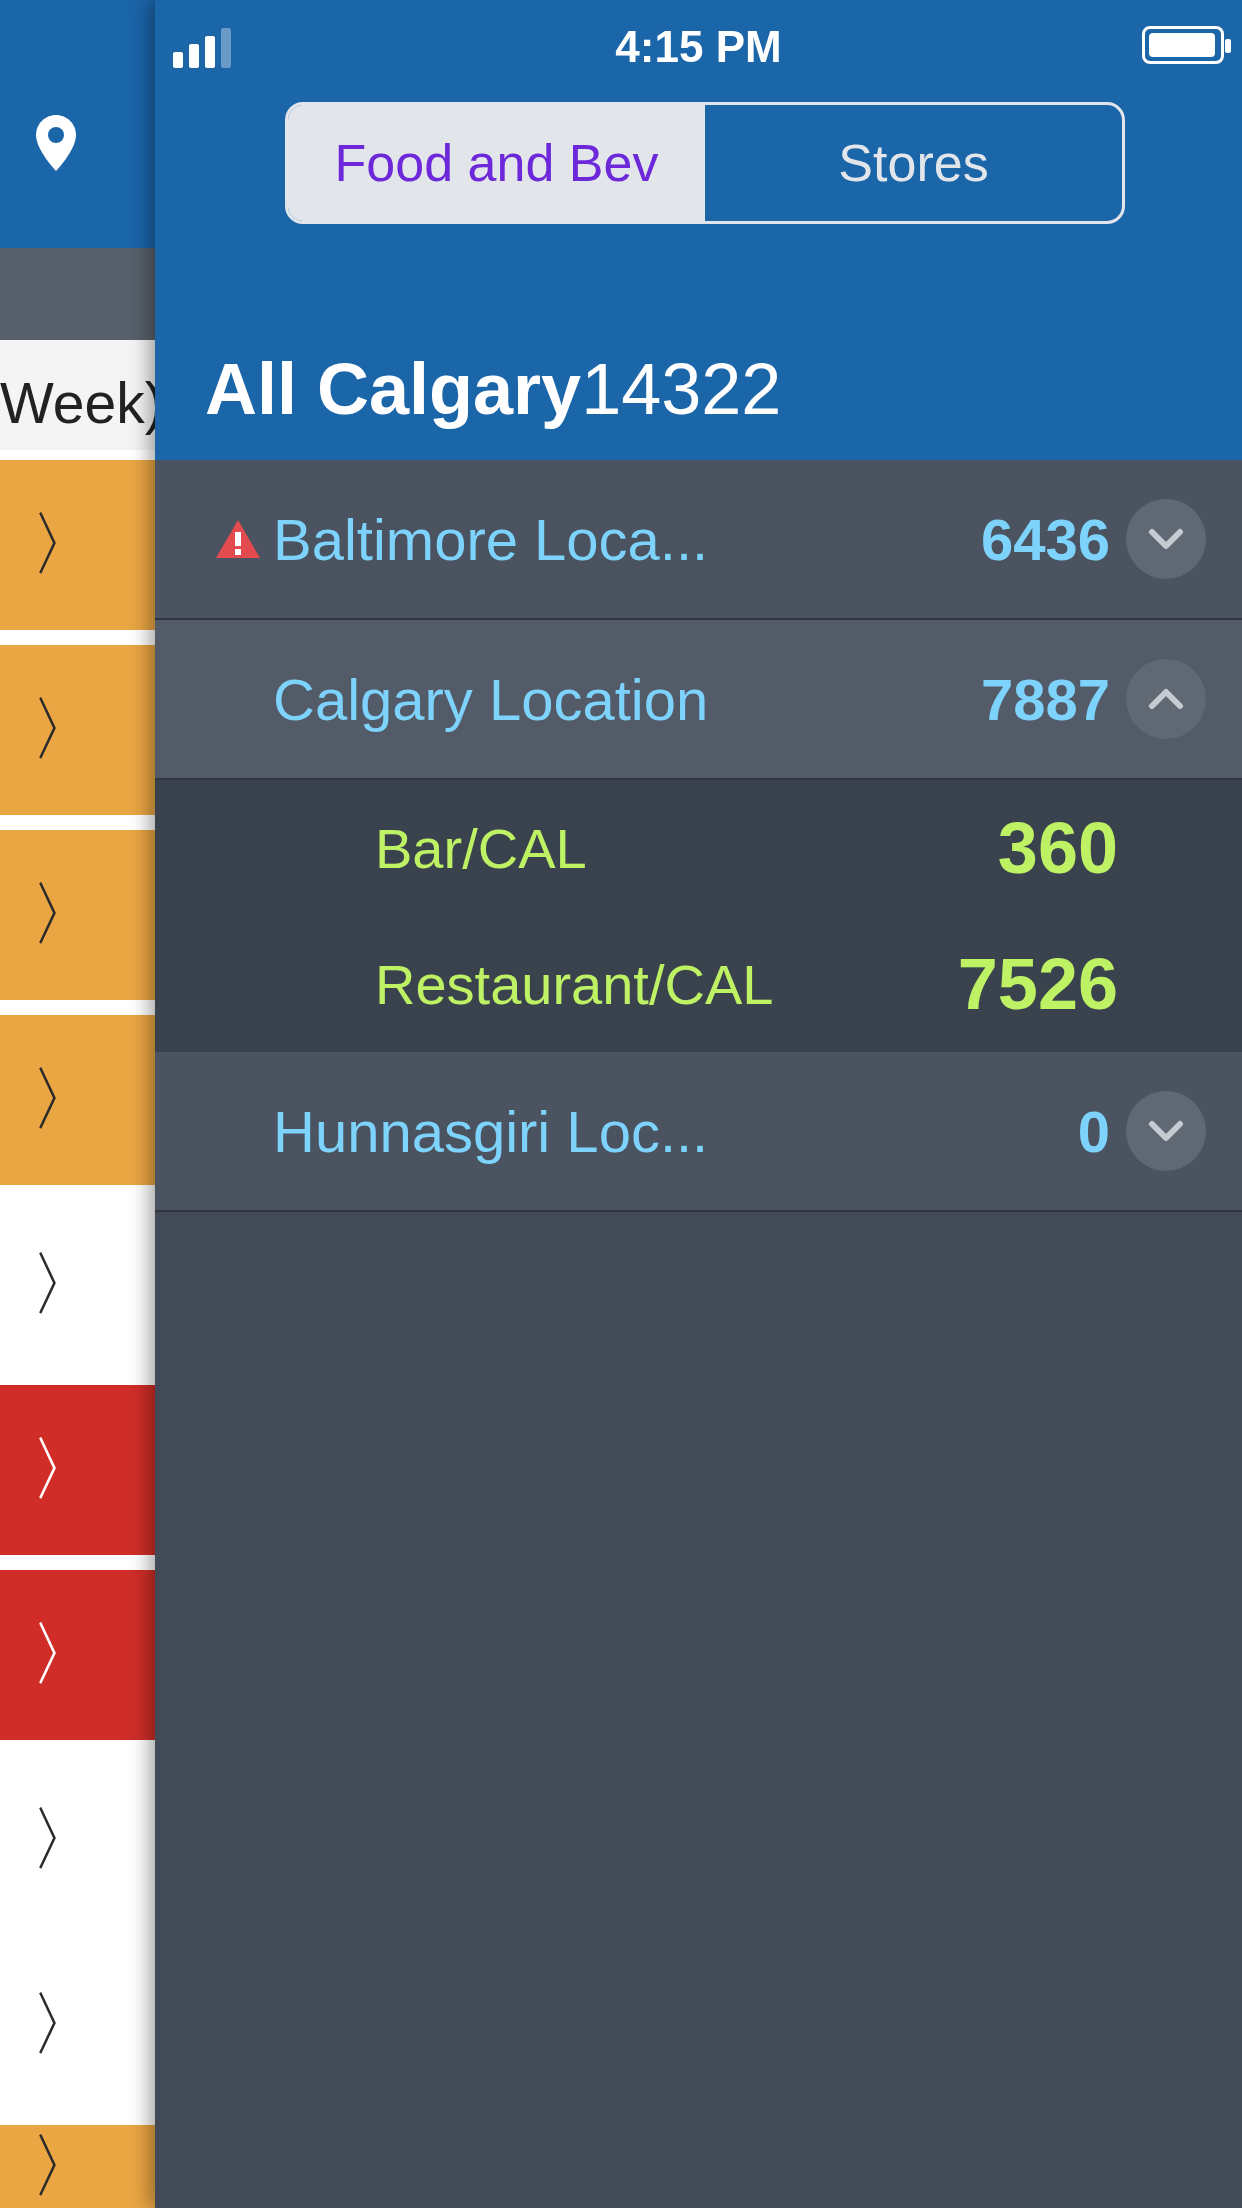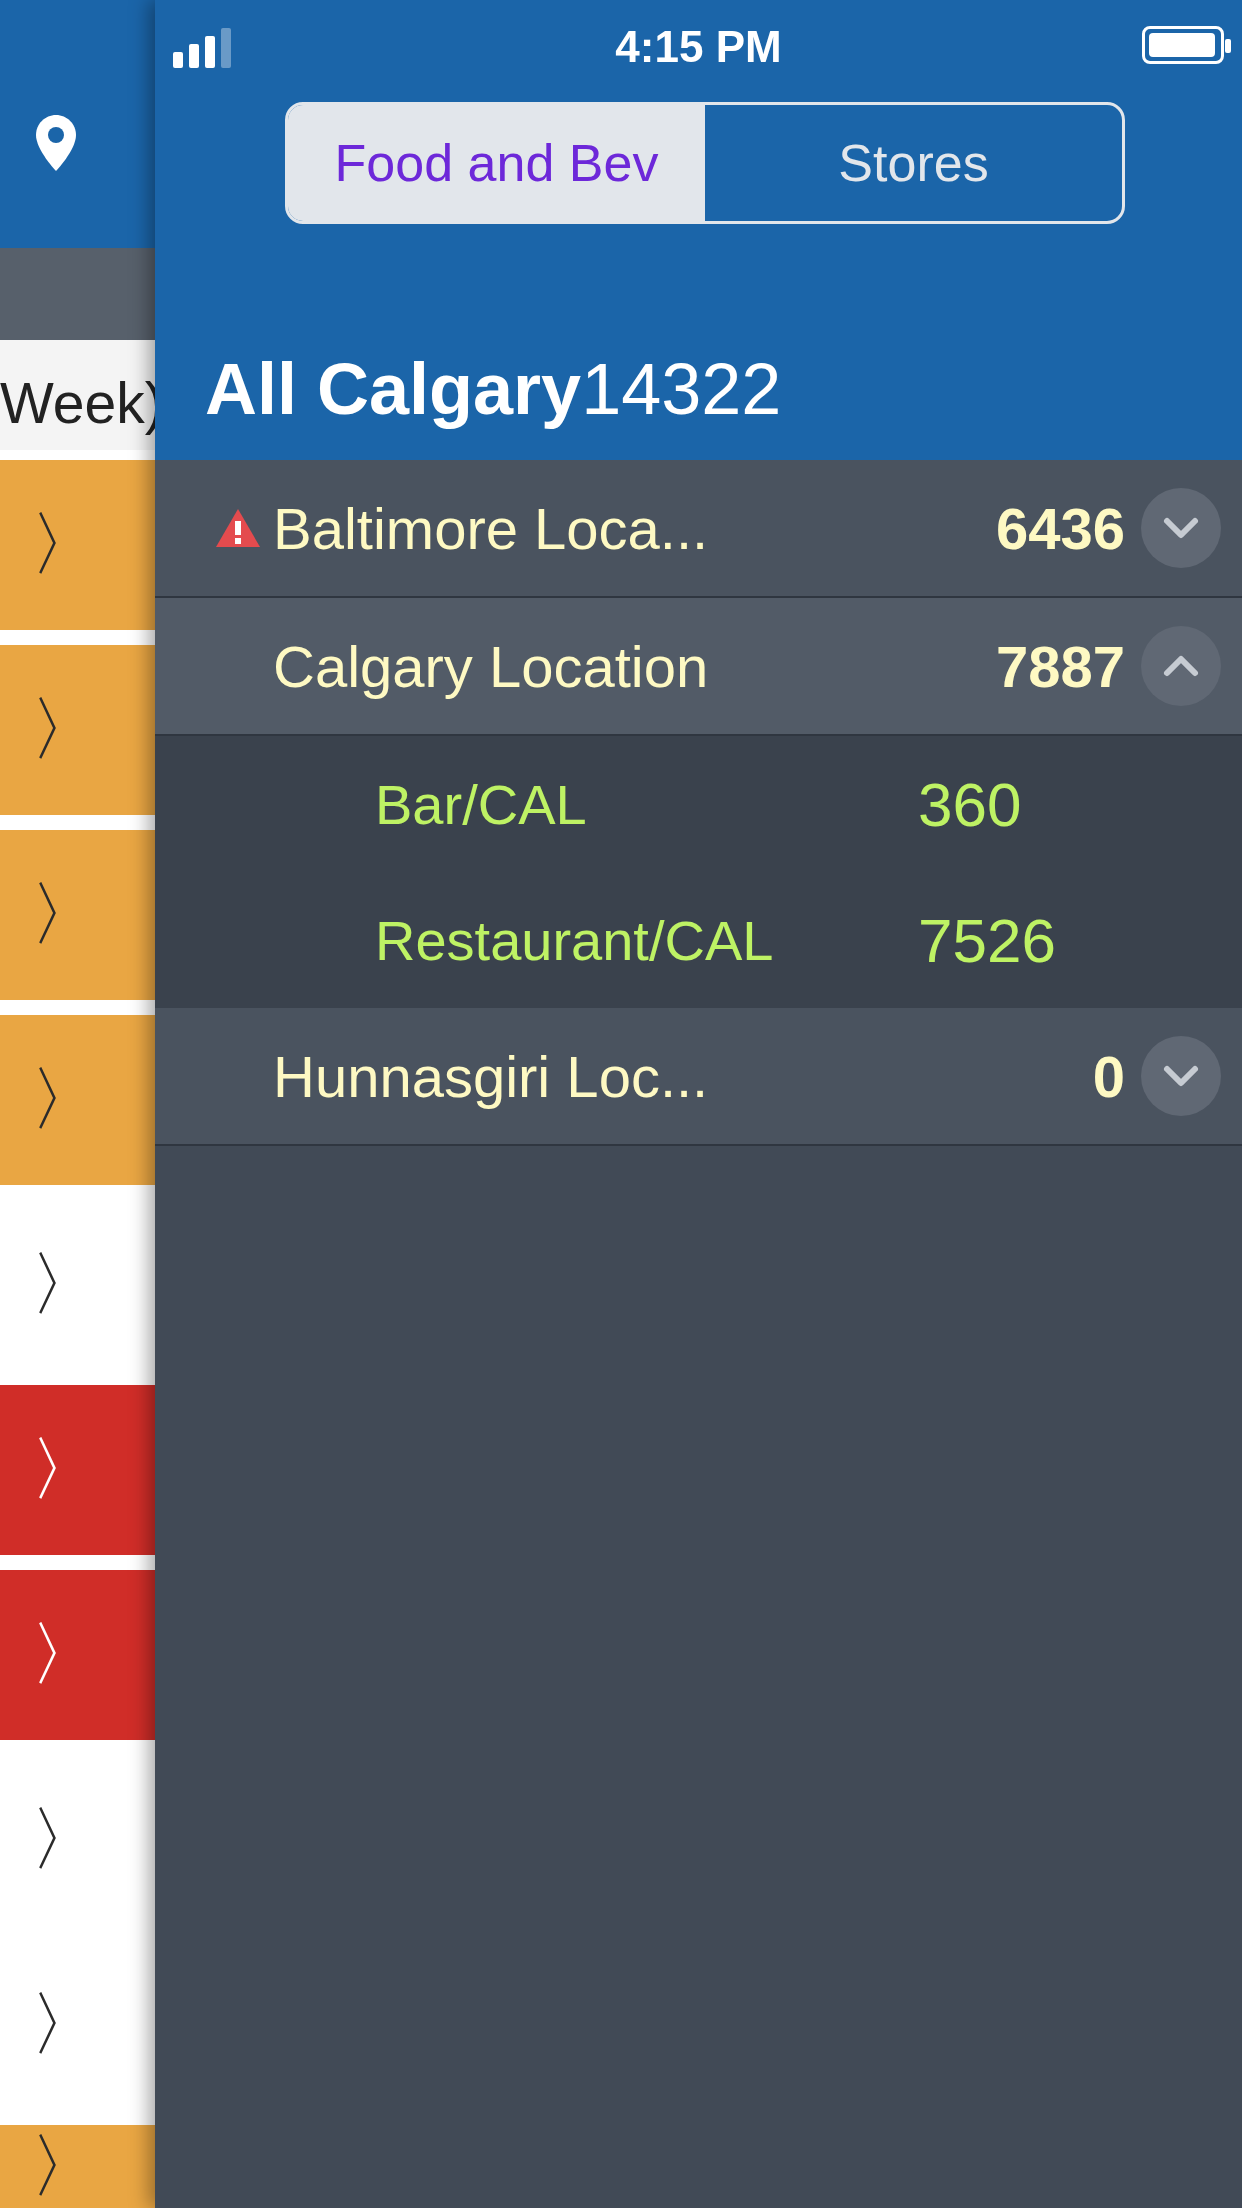--- a/index.html
+++ b/index.html
@@ -40,32 +40,32 @@
   .seg .active { background: #e2e6eb; color: #6d28d9; font-weight: 500; }
   .seg .inactive { color: #e2e6eb; }
 
   
   .allstores { position: absolute; left: 50px; bottom: 30px; right: 50px; display: flex; align-items: center; }
   .allstores .title { font-size: 72px; font-weight: 700; flex: 0 0 auto; }
   .allstores .total { font-size: 72px; font-weight: 500; }
 
   
   .rows { position: absolute; top: 460px; left: 0; right: 0; }
-  .storerow { height: 138px; border-bottom: 2px solid #2f3640; display: flex; align-items: center; padding: 0 21px 0 48px; color: #fef9c3; background: #4a535f; }
+  .storerow { height: 160px; border-bottom: 2px solid #2f3640; display: flex; align-items: center; padding: 0 36px 0 48px; color: #7dd3fc; background: #4a535f; }
   .storerow.lighter { background: #525b67; }
   .storerow .warn { width: 70px; display: flex; justify-content: center; }
   .storerow .name { font-size: 58px; flex: 0 1 auto; white-space: nowrap; overflow: hidden; text-overflow: ellipsis; max-width: 520px; }
   .storerow .arrow { width: 55px; display: flex; justify-content: center; margin-left: 4px; }
   .storerow .val { font-size: 58px; font-weight: 600; margin-left: auto; margin-right: 16px; width: 200px; text-align: right; }
   .storerow .expander { width: 80px; height: 80px; border-radius: 50%; background: #606874; display: flex; align-items: center; justify-content: center; flex-shrink: 0; }
 
   .subrow { height: 136px; display: flex; align-items: center; padding: 0 24px 0 220px; color: #bef264; background: #3a424d; }
   .subrow .name { font-size: 56px; flex: 0 1 auto; }
   .subrow .arrow { width: 55px; display: flex; justify-content: center; margin-left: auto; margin-right: 40px; }
-  .subrow .val { font-size: 62px; font-weight: 400; width: 200px; text-align: left; margin-right: 100px; }
+  .subrow .val { font-size: 72px; font-weight: 700; width: 200px; text-align: right; margin-right: 100px; }
 </style>
 </head>
 <body>
 
 <svg width="0" height="0" style="position:absolute">
   <defs>
     <g id="arrow-down">
         <line x1="14" y1="2" x2="14" y2="28" stroke-width="6" stroke-linecap="round"></line>
         <path d="M4 18 L14 30 L24 18" stroke-width="6" fill="none" stroke-linecap="round" stroke-linejoin="round"></path>
       </g>

